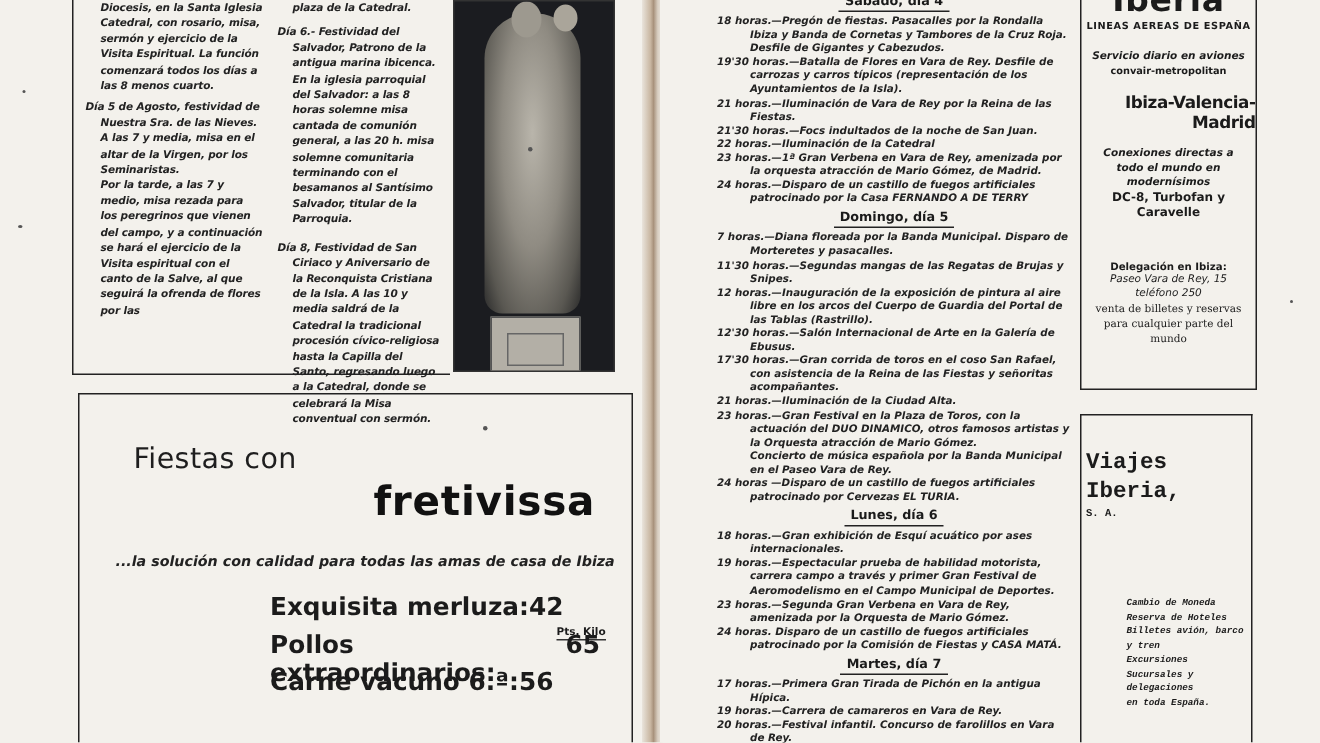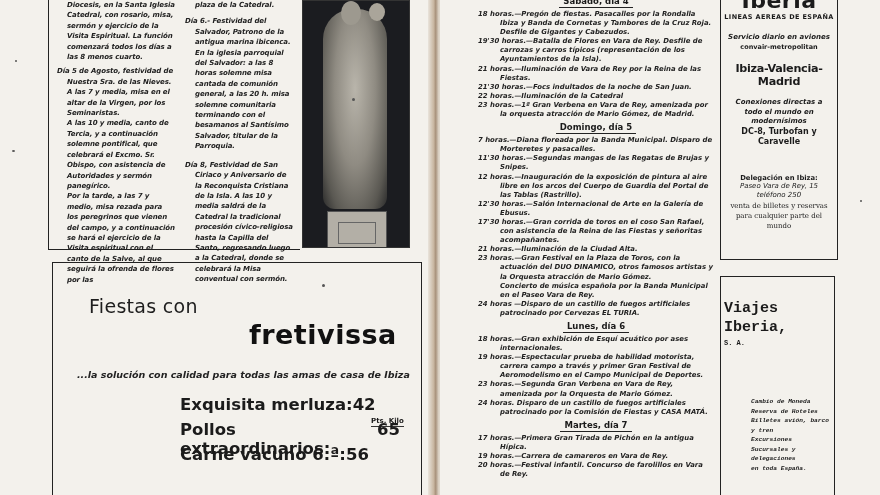--- a/index.html
+++ b/index.html
@@ -76,21 +76,21 @@
 
   
   .ad-iberia {
     position: absolute; left: 720px; top: 0; width: 118px; height: 260px;
     border-left: 1.5px solid #222; border-right: 1.5px solid #222; border-bottom: 1.5px solid #222;
     text-align: center; color: #1b1b1b;
   }
   .ib-logo { font-size: 22px; font-weight: bold; margin-top: -12px; letter-spacing: 0.5px; }
   .ib-sub { font-size: 6.5px; font-weight: bold; letter-spacing: 0.4px; margin-top: 0px; }
   .ib-small { font-size: 7px; font-style: italic; font-weight: bold; line-height: 9.5px; }
-  .ib-route { font-size: 11.2px; font-weight: bold; margin: 10px 0 10px; letter-spacing: -0.3px; }
+  .ib-route { font-size: 11.2px; font-weight: bold; margin: 10px 0 10px; letter-spacing: -0.3px; text-align: right; }
   .ib-planes { font-size: 8px; font-weight: bold; line-height: 10px; }
   .ib-deleg { font-size: 6.8px; font-weight: bold; margin-top: 27px; }
   .ib-addr { font-size: 7px; font-style: italic; line-height: 9.5px; }
   .ib-sales { font-size: 7px; line-height: 10px; font-family: "DejaVu Serif", serif; }
 
   
   .ad-viajes {
     position: absolute; left: 720px; top: 276px; width: 115px; height: 219px;
     border-left: 1.5px solid #222; border-right: 1.5px solid #222; border-top: 1.5px solid #222;
     color: #1b1b1b;
@@ -102,21 +102,20 @@
 </style>
 </head>
 <body>
 
 <div class="page page-left">
 
   <div class="box-religious">
     <div class="col col-a">
       <p class="indent" style="margin-bottom:4px">Diocesis, en la Santa Iglesia Catedral, con rosario, misa, sermón y ejercicio de la Visita Espiritual. La función comenzará todos los días a las 8 menos cuarto.</p>
       <p class="hang">Día 5 de Agosto, festividad de Nuestra Sra. de las Nieves. A las 7 y media, misa en el altar de la Virgen, por los Seminaristas.</p>
-      <p class="indent">A las 10 y media, canto de Tercia, y a continuación solemne pontifical, que celebrará el Excmo. Sr. Obispo, con asistencia de Autoridades y sermón panegírico.</p>
       <p class="indent">Por la tarde, a las 7 y medio, misa rezada para los peregrinos que vienen del campo, y a continuación se hará el ejercicio de la Visita espiritual con el canto de la Salve, al que seguirá la ofrenda de flores por las</p>
     </div>
     <div class="col col-b">
       <p class="indent" style="margin-bottom:6px">plaza de la Catedral.</p>
       <p class="hang">Día 6.- Festividad del Salvador, Patrono de la antigua marina ibicenca.</p>
       <p class="indent" style="margin-bottom:8px">En la iglesia parroquial del Salvador: a las 8 horas solemne misa cantada de comunión general, a las 20 h. misa solemne comunitaria terminando con el besamanos al Santísimo Salvador, titular de la Parroquia.</p>
       <p class="hang">Día 8, Festividad de San Ciriaco y Aniversario de la Reconquista Cristiana de la Isla. A las 10 y media saldrá de la Catedral la tradicional procesión cívico-religiosa hasta la Capilla del Santo, regresando luego a la Catedral, donde se celebrará la Misa conventual con sermón.</p>
     </div>
   </div>
 
@@ -155,20 +154,21 @@
 <div class="page page-right"></div>
 
 <div class="sched">
   <div class="day-head" style="margin-top:-4px"><span>Sábado, día 4</span></div>
   <div class="ev"><span class="t">18 horas.</span>—<span>Pregón de fiestas. Pasacalles por la Rondalla Ibiza y Banda de Cornetas y Tambores de la Cruz Roja. Desfile de Gigantes y Cabezudos.</span></div>
   <div class="ev"><span class="t">19'30 horas.</span>—<span>Batalla de Flores en Vara de Rey. Desfile de carrozas y carros típicos (representación de los Ayuntamientos de la Isla).</span></div>
   <div class="ev"><span class="t">21 horas.</span>—<span>Iluminación de Vara de Rey por la Reina de las Fiestas.</span></div>
   <div class="ev"><span class="t">21'30 horas.</span>—<span>Focs indultados de la noche de San Juan.</span></div>
   <div class="ev"><span class="t">22 horas.</span>—<span>Iluminación de la Catedral</span></div>
   <div class="ev"><span class="t">23 horas.</span>—<span>1ª Gran Verbena en Vara de Rey, amenizada por la orquesta atracción de Mario Gómez, de Madrid.</span></div>
+  <div class="ev"><span class="t">24 horas.</span>—<span>Disparo de un castillo de fuegos artificiales patrocinado por la Casa FERNANDO A DE TERRY</span></div>
 
   <div class="day-head"><span>Domingo, día 5</span></div>
   <div class="ev"><span class="t">7 horas.</span>—<span>Diana floreada por la Banda Municipal. Disparo de Morteretes y pasacalles.</span></div>
   <div class="ev"><span class="t">11'30 horas.</span>—<span>Segundas mangas de las Regatas de Brujas y Snipes.</span></div>
   <div class="ev"><span class="t">12 horas.</span>—<span>Inauguración de la exposición de pintura al aire libre en los arcos del Cuerpo de Guardia del Portal de las Tablas (Rastrillo).</span></div>
   <div class="ev"><span class="t">12'30 horas.</span>—<span>Salón Internacional de Arte en la Galería de Ebusus.</span></div>
   <div class="ev"><span class="t">17'30 horas.</span>—<span>Gran corrida de toros en el coso San Rafael, con asistencia de la Reina de las Fiestas y señoritas acompañantes.</span></div>
   <div class="ev"><span class="t">21 horas.</span>—<span>Iluminación de la Ciudad Alta.</span></div>
   <div class="ev"><span class="t">23 horas.</span>—<span>Gran Festival en la Plaza de Toros, con la actuación del DUO DINAMICO, otros famosos artistas y la Orquesta atracción de Mario Gómez.</span></div>
   <div class="ev" style="padding-left:22px;text-indent:0"><span>Concierto de música española por la Banda Municipal en el Paseo Vara de Rey.</span></div>

